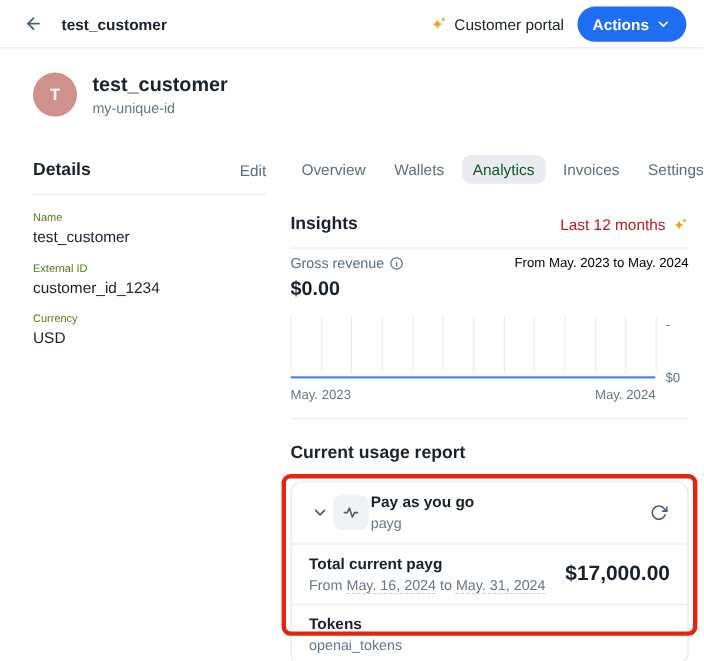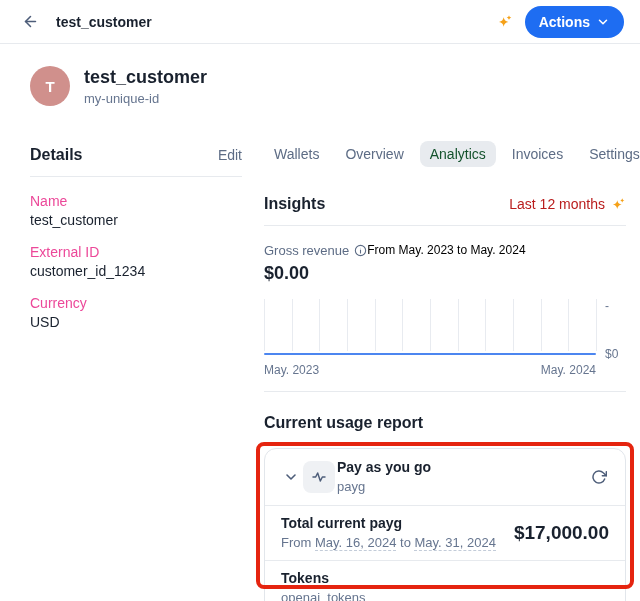--- a/index.html
+++ b/index.html
@@ -30,34 +30,34 @@
   .main { display:flex; padding:40px 14px 0 30px; }
   .left-col { width:212px; margin-right:22px; flex:none; }
   .right-col { flex:1; min-width:0; }
 
   .panel-header { display:flex; align-items:center; justify-content:space-between;
     padding-bottom:12px; border-bottom:1px solid #E7EAEE; }
   h2.sec-title { font-size:16px; font-weight:bold; }
   .edit-btn { border:none; background:none; font-size:14px; color:#5D6C85; cursor:pointer; font-family:inherit; }
 
   .field { margin-top:16px; }
-  .field-label { font-size:14px; color:#ec4899; }
+  .field-label { font-size:10px; color:#4d7c0f; }
   .field-value { font-size:14px; color:#19212E; margin-top:3px; }
 
   
   .tabs { display:flex; gap:6px; margin-top:-5px; }
   .tab { border:none; background:none; font-size:14px; color:#5D6C85; cursor:pointer;
     padding:5px 10px; border-radius:8px; font-family:inherit; white-space:nowrap; }
   .tab.active { background:#E8EBEF; color:#14532d; font-weight:500; }
 
   
   .insights { margin-top:28px; }
   .period-btn { display:flex; align-items:center; gap:6px; border:none; background:none;
     font-size:14px; color:#b91c1c; cursor:pointer; font-family:inherit; }
-  .revenue-head { display:flex; align-items:flex-start; margin-top:17px; }
+  .revenue-head { display:flex; align-items:flex-start; justify-content:space-between; margin-top:6px; }
   .revenue-label { display:flex; align-items:center; gap:5px; font-size:13px; color:#5D6C85; }
   .revenue-range { font-size:12px; color:#000000; }
   .revenue-amount { font-size:18px; font-weight:bold; margin-top:5px; }
 
   
   .chart { display:flex; margin-top:15px; }
   .plot-wrap { flex:1; min-width:0; }
   .plot { position:relative; height:58px; }
   .gridline { position:absolute; top:0; bottom:6px; width:1px; background:#E8EBF0; }
   .zero-line { position:absolute; left:0; right:0; bottom:2px; height:2px;
@@ -105,20 +105,21 @@
   </button>
   <span class="topbar-title">test_customer</span>
   <span class="topbar-spacer"></span>
   <button class="portal-link">
     <span style="color:#F5A118">
       <svg width="16" height="16" viewBox="0 0 24 24" fill="currentColor">
           <path d="M10 5 C10.8 9.2 12.8 11.2 17 12 C12.8 12.8 10.8 14.8 10 19 C9.2 14.8 7.2 12.8 3 12 C7.2 11.2 9.2 9.2 10 5 Z"></path>
           <path d="M18 2 C18.4 4.1 19.4 5.1 21.5 5.5 C19.4 5.9 18.4 6.9 18 9 C17.6 6.9 16.6 5.9 14.5 5.5 C16.6 5.1 17.6 4.1 18 2 Z"></path>
         </svg>
     </span>
+    <span>Customer portal</span>
   </button>
   <button class="actions-btn">
     <span>Actions</span>
     <span>
       <svg width="14" height="14" viewBox="0 0 24 24" fill="none" stroke="currentColor" stroke-width="2.6" stroke-linecap="round" stroke-linejoin="round">
           <path d="M6 9l6 6 6-6"></path>
         </svg>
     </span>
   </button>
 </header>
@@ -150,22 +151,22 @@
     </div>
     <div class="field">
       <div class="field-label">Currency</div>
       <div class="field-value">USD</div>
     </div>
   </aside>
 
   <section class="right-col">
 
     <nav class="tabs">
+      <button class="tab">Overview</button>
       <button class="tab">Wallets</button>
-      <button class="tab">Overview</button>
       <button class="tab active">Analytics</button>
       <button class="tab">Invoices</button>
       <button class="tab">Settings</button>
     </nav>
 
     <div class="insights">
       <div class="panel-header">
         <h2 class="sec-title">Insights</h2>
         <button class="period-btn">
           <span>Last 12 months</span>

